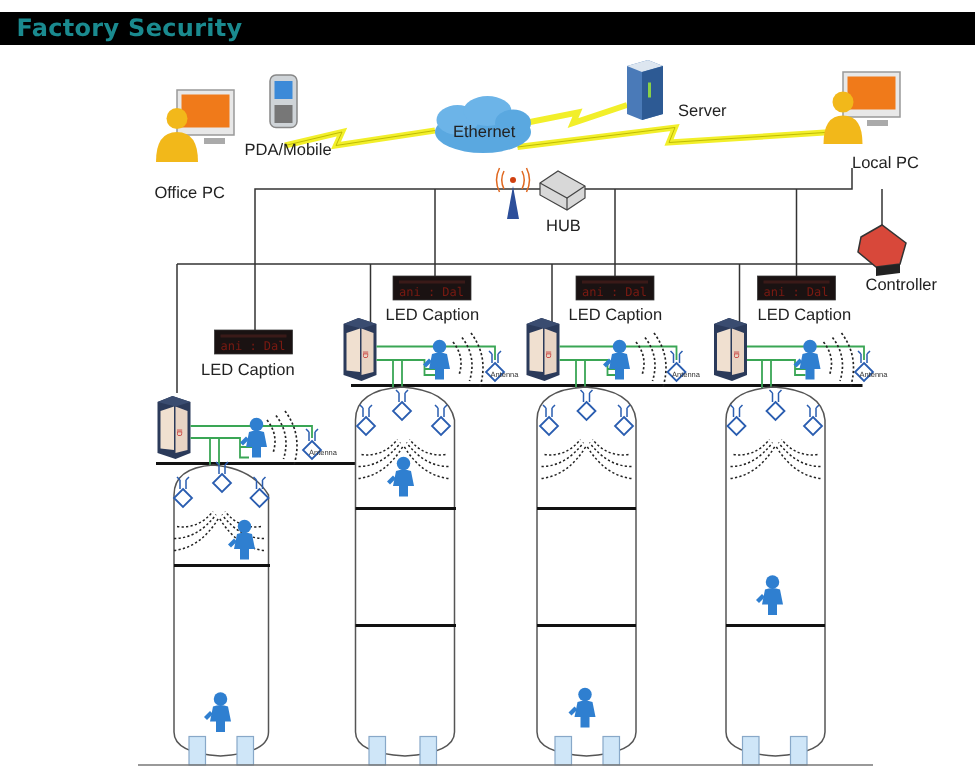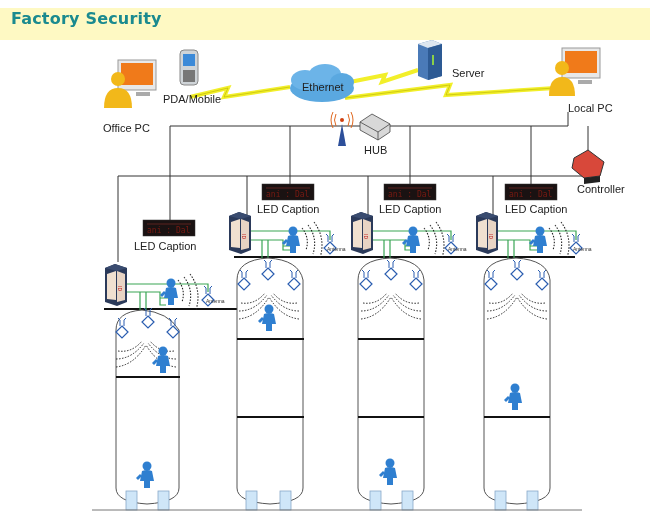--- a/index.html
+++ b/index.html
@@ -1,17 +1,17 @@
 <!DOCTYPE html>
 <html><head>
 <meta charset="utf-8">
 <style>
   html, body { margin:0; padding:0; background:#ffffff; }
   body { width:650px; height:518px; position:relative; overflow:hidden; font-family:"Liberation Sans", sans-serif; }
-  .titlebar { position:absolute; left:0; top:8px; width:650px; height:32px; background:#fef9c3; }
+  .titlebar { position:absolute; left:0; top:8px; width:650px; height:22px; background:#000000; }
   .title { position:absolute; left:11px; top:1px; font-family:"DejaVu Sans", sans-serif; font-weight:bold; font-size:16px; color:#1a8a8f; letter-spacing:0.2px; }
   svg { position:absolute; left:0; top:0; }
   .lbl { font-family:"Liberation Sans", sans-serif; font-size:11px; fill:#222; }
   .lbl-sm { font-family:"Liberation Sans", sans-serif; font-size:5px; fill:#333; }
   .led-text { font-family:"DejaVu Sans Mono", monospace; font-size:8px; fill:#7a1a12; }
 </style>
 </head>
 <body>
 
 <div class="titlebar">

